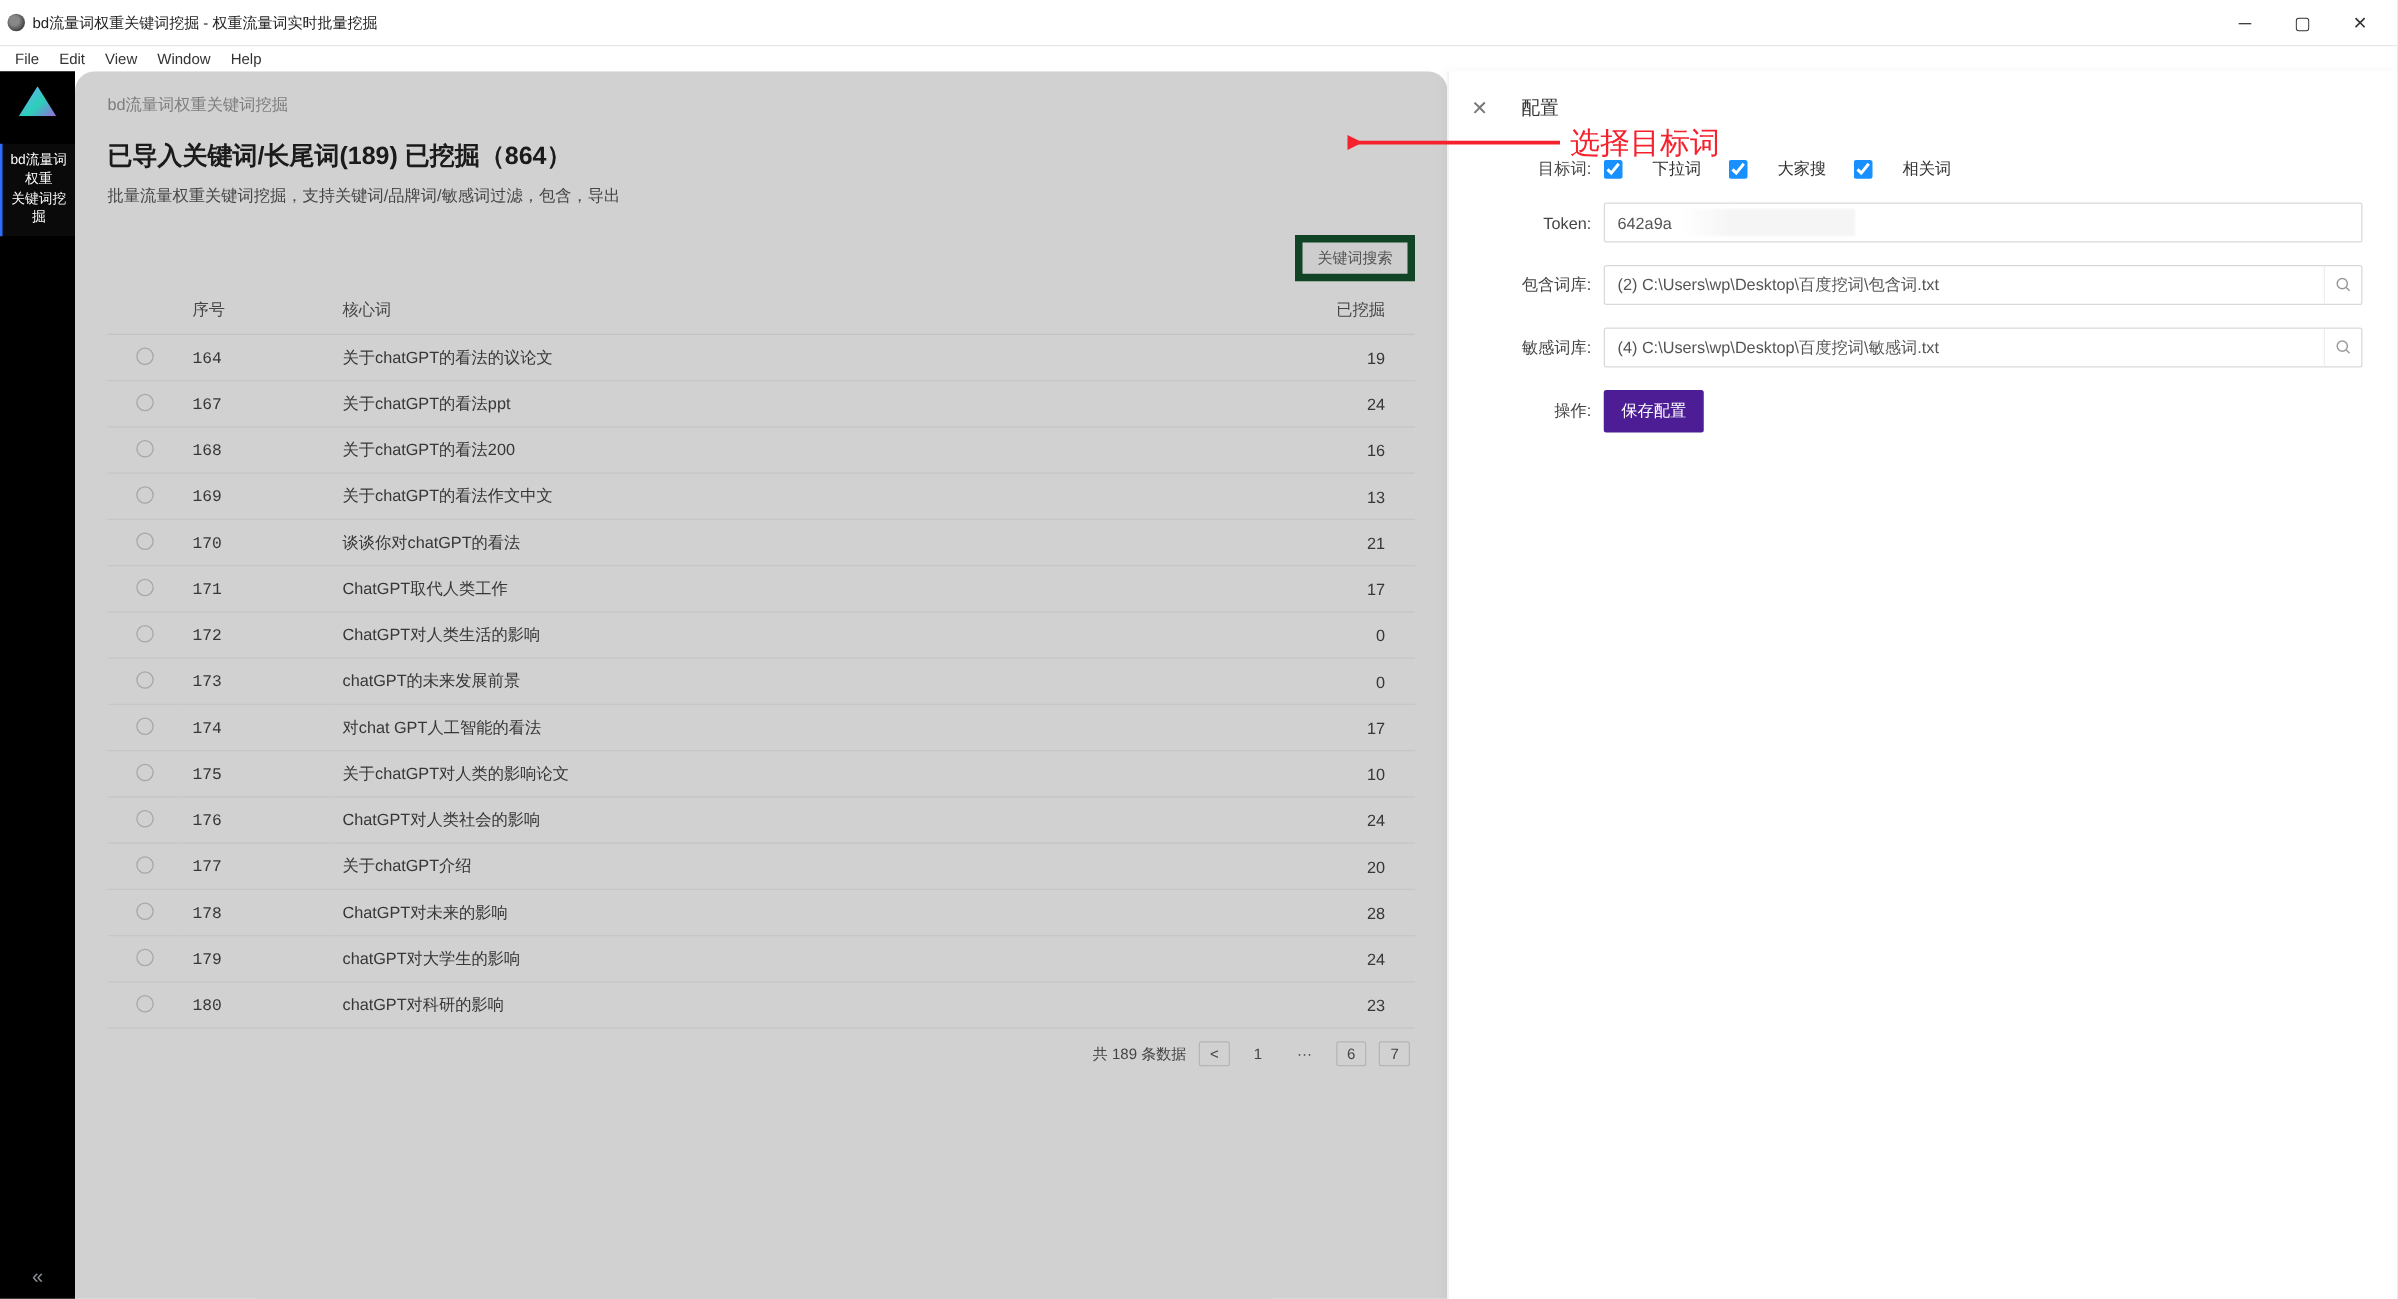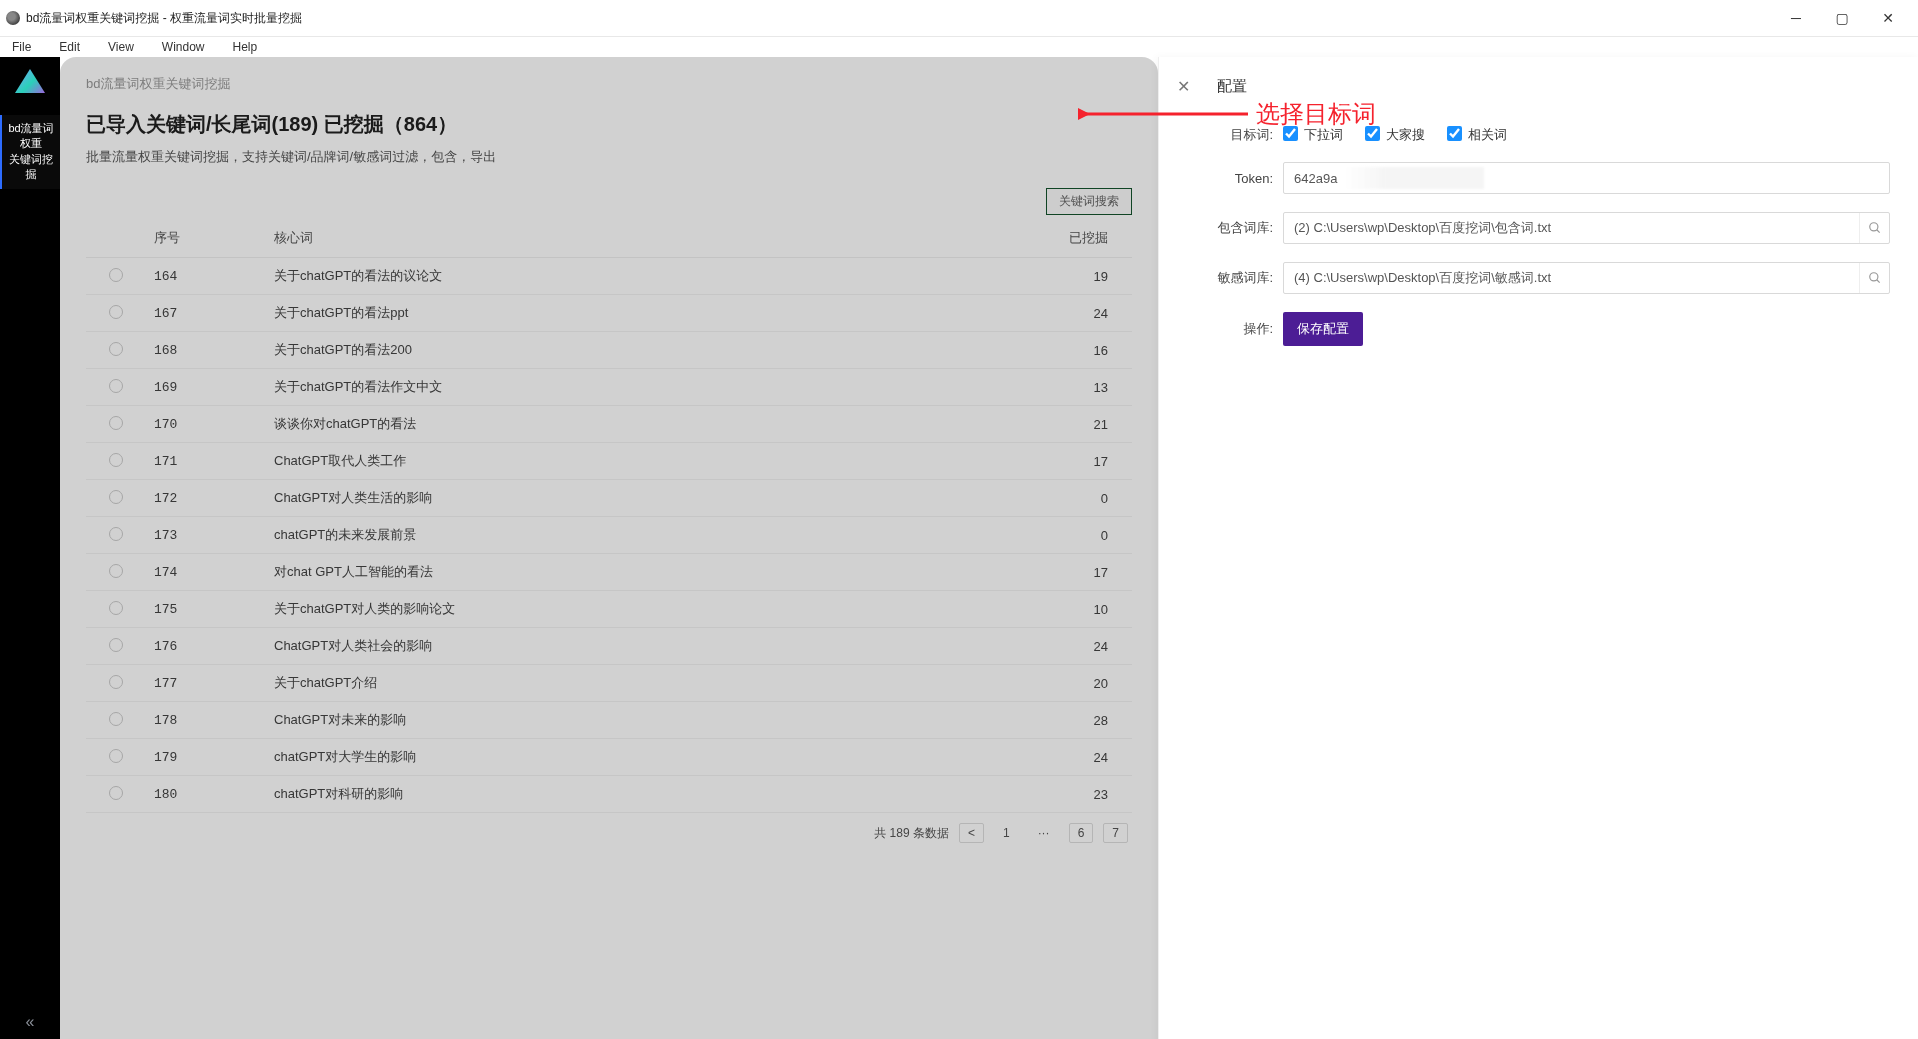--- a/index.html
+++ b/index.html
@@ -26,21 +26,21 @@
       width: 14px; height: 14px;
       border-radius: 50%;
       background: radial-gradient(circle at 40% 40%, #888 30%, #444 70%);
       margin-right: 6px;
     }
     .titlebar-text { font-size: 12px; color: #222; }
     .win-controls { margin-left: auto; display: flex; gap: 18px; align-items: center; padding-right: 10px; }
     .win-btn { width: 28px; text-align: center; font-size: 14px; color: #333; cursor: pointer; }
     
     .menubar {
-      display: flex; gap: 16px; padding: 2px 6px; height: 20px; align-items: center;
+      display: flex; gap: 4px; padding: 2px 6px; height: 20px; align-items: center;
       font-size: 12px; color: #333;
     }
     .menubar span { padding: 1px 6px; cursor: pointer; }
     
     .app {
       display: flex;
       height: calc(100% - 42px);
       position: relative;
     }
     .sidebar {
@@ -87,21 +87,21 @@
     }
     .content .breadcrumb { font-size: 13px; color: #999; margin-bottom: 18px; }
     .content h2 {
       font-size: 20px; font-weight: 600; color: #222; margin-bottom: 10px;
     }
     .content .sub { font-size: 13px; color: #555; margin-bottom: 22px; }
     .toolbar {
       display: flex; justify-content: flex-end; margin-bottom: 4px;
     }
     .search-keyword-btn {
-      padding: 4px 12px; font-size: 12px; border: 1px solid #14532d; color: #666; background: #fafafa; cursor: pointer; font-family: Liberation Serif, serif;
+      padding: 4px 12px; font-size: 12px; border: 6px solid #14532d; color: #666; background: #fafafa; cursor: pointer; font-family: Liberation Serif, serif;
     }
     table.data {
       width: 100%; border-collapse: collapse; table-layout: fixed;
     }
     table.data th {
       text-align: left; padding: 10px 8px; font-weight: 500; color: #555; font-size: 13px; border-bottom: 1px solid #eee;
     }
     table.data td {
       padding: 9px 8px; font-size: 13px; color: #444; border-bottom: 1px solid #f2f2f2;
     }
@@ -137,21 +137,21 @@
       position: absolute; left: 18px; top: 20px; font-size: 16px; color: #777; cursor: pointer;
     }
     .panel-title { font-size: 15px; color: #333; margin-left: 30px; margin-bottom: 30px; }
     .form-row {
       display: flex; align-items: center; margin-bottom: 18px;
     }
     .form-row .label {
       width: 96px; text-align: right; font-size: 13px; color: #444; padding-right: 10px;
     }
     .form-row .ctrl { flex: 1; display: flex; align-items: center; gap: 22px; }
-    .cb { display: flex; gap: 6px; font-size: 13px; color: #333; }
+    .cb { display: flex; align-items: center; gap: 24px; font-size: 13px; color: #333; }
     .cb input { width: 15px; height: 15px; accent-color: #1890ff; }
     .text-input {
       flex: 1; height: 32px; border: 1px solid #d9d9d9; border-radius: 2px;
       padding: 0 10px; font-size: 13px; color: #555; display: flex; align-items: center;
       position: relative; background: #fff;
     }
     .text-input .blur-mask {
       position: absolute; left: 60px; top: 4px; bottom: 4px; width: 140px;
       background: linear-gradient(90deg, rgba(245,245,245,0.0), rgba(245,245,245,1) 30%);
       filter: blur(1px);

